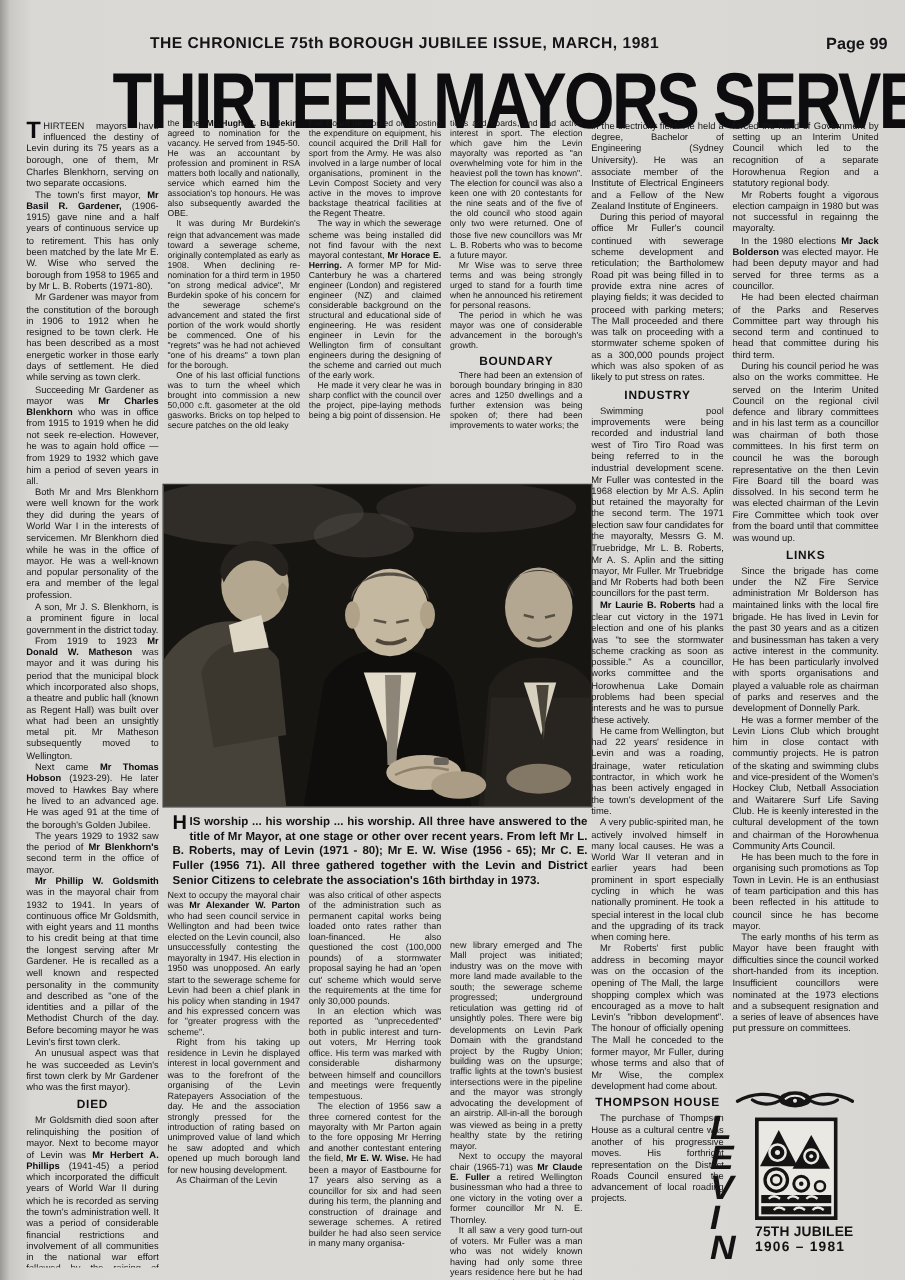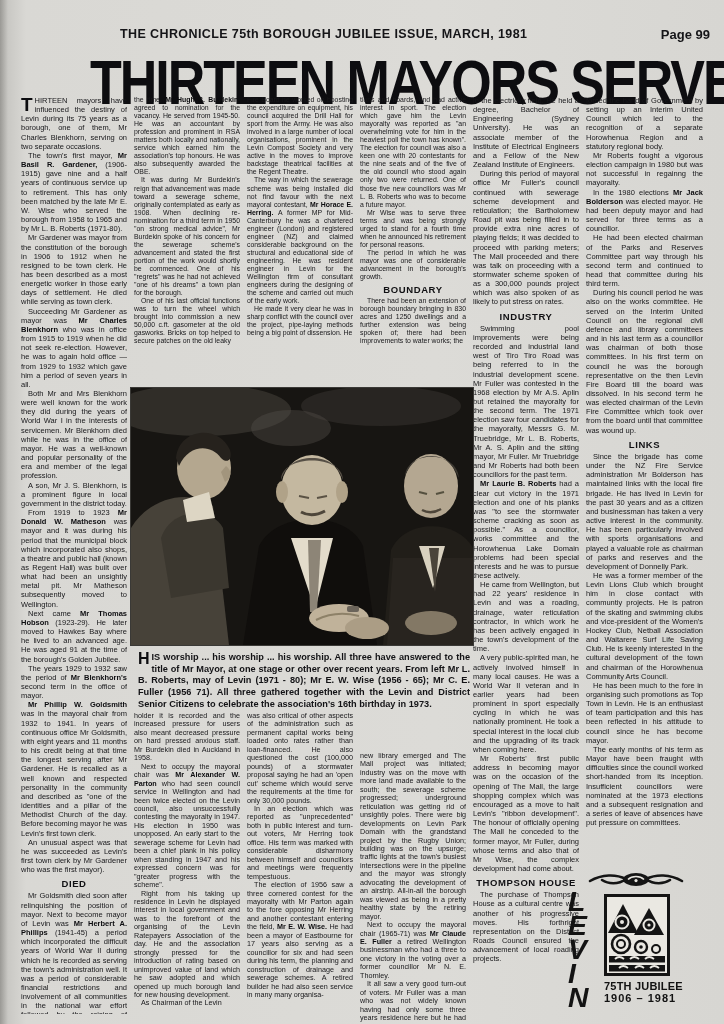--- a/index.html
+++ b/index.html
@@ -97,21 +97,20 @@
       <p>He made it very clear he was in sharp conflict with the council over the project, pipe-laying methods being a big point of dissension. He</p>
     </div>
   <div id="c4t" class="col tight">
       <p>tions and boards, and had active interest in sport. The election which gave him the Levin mayoralty was reported as "an overwhelming vote for him in the heaviest poll the town has known". The election for council was also a keen one with 20 contestants for the nine seats and of the five of the old council who stood again only two were returned. One of those five new councillors was Mr L. B. Roberts who was to become a future mayor.</p>
       <p>Mr Wise was to serve three terms and was being strongly urged to stand for a fourth time when he announced his retirement for personal reasons.</p>
       <p>The period in which he was mayor was one of considerable advancement in the borough's growth.</p>
       <h4>BOUNDARY</h4>
       <p>There had been an extension of borough boundary bringing in 830 acres and 1250 dwellings and a further extension was being spoken of; there had been improvements to water works; the</p>
     </div>
   <div id="c2b" class="col">
-      <p>holder it is recorded and the increased pressure for users also meant decreased pressure on hard pressed anxious staff. Mr Burdekin died in Auckland in 1958.</p>
       <p>Next to occupy the mayoral chair was <b>Mr Alexander W. Parton</b> who had seen council service in Wellington and had been twice elected on the Levin council, also unsuccessfully contesting the mayoralty in 1947. His election in 1950 was unopposed. An early start to the sewerage scheme for Levin had been a chief plank in his policy when standing in 1947 and his expressed concern was for "greater progress with the scheme".</p>
       <p>Right from his taking up residence in Levin he displayed interest in local government and was to the forefront of the organising of the Levin Ratepayers Association of the day. He and the association strongly pressed for the introduction of rating based on unimproved value of land which he saw adopted and which opened up much borough land for new housing development.</p>
       <p>As Chairman of the Levin</p>
     </div>
   <div id="c3b" class="col">
       <p>was also critical of other aspects of the administration such as permanent capital works being loaded onto rates rather than loan-financed. He also questioned the cost (100,000 pounds) of a stormwater proposal saying he had an 'open cut' scheme which would serve the requirements at the time for only 30,000 pounds.</p>
       <p>In an election which was reported as "unprecedented" both in public interest and turn-out voters, Mr Herring took office. His term was marked with considerable disharmony between himself and councillors and meetings were frequently tempestuous.</p>
       <p>The election of 1956 saw a three cornered contest for the mayoralty with Mr Parton again to the fore opposing Mr Herring and another contestant entering the field, <b>Mr E. W. Wise.</b> He had been a mayor of Eastbourne for 17 years also serving as a councillor for six and had seen during his term, the planning and construction of drainage and sewerage schemes. A retired builder he had also seen service in many many organisa-</p>
     </div>
   <div id="c4b" class="col">

